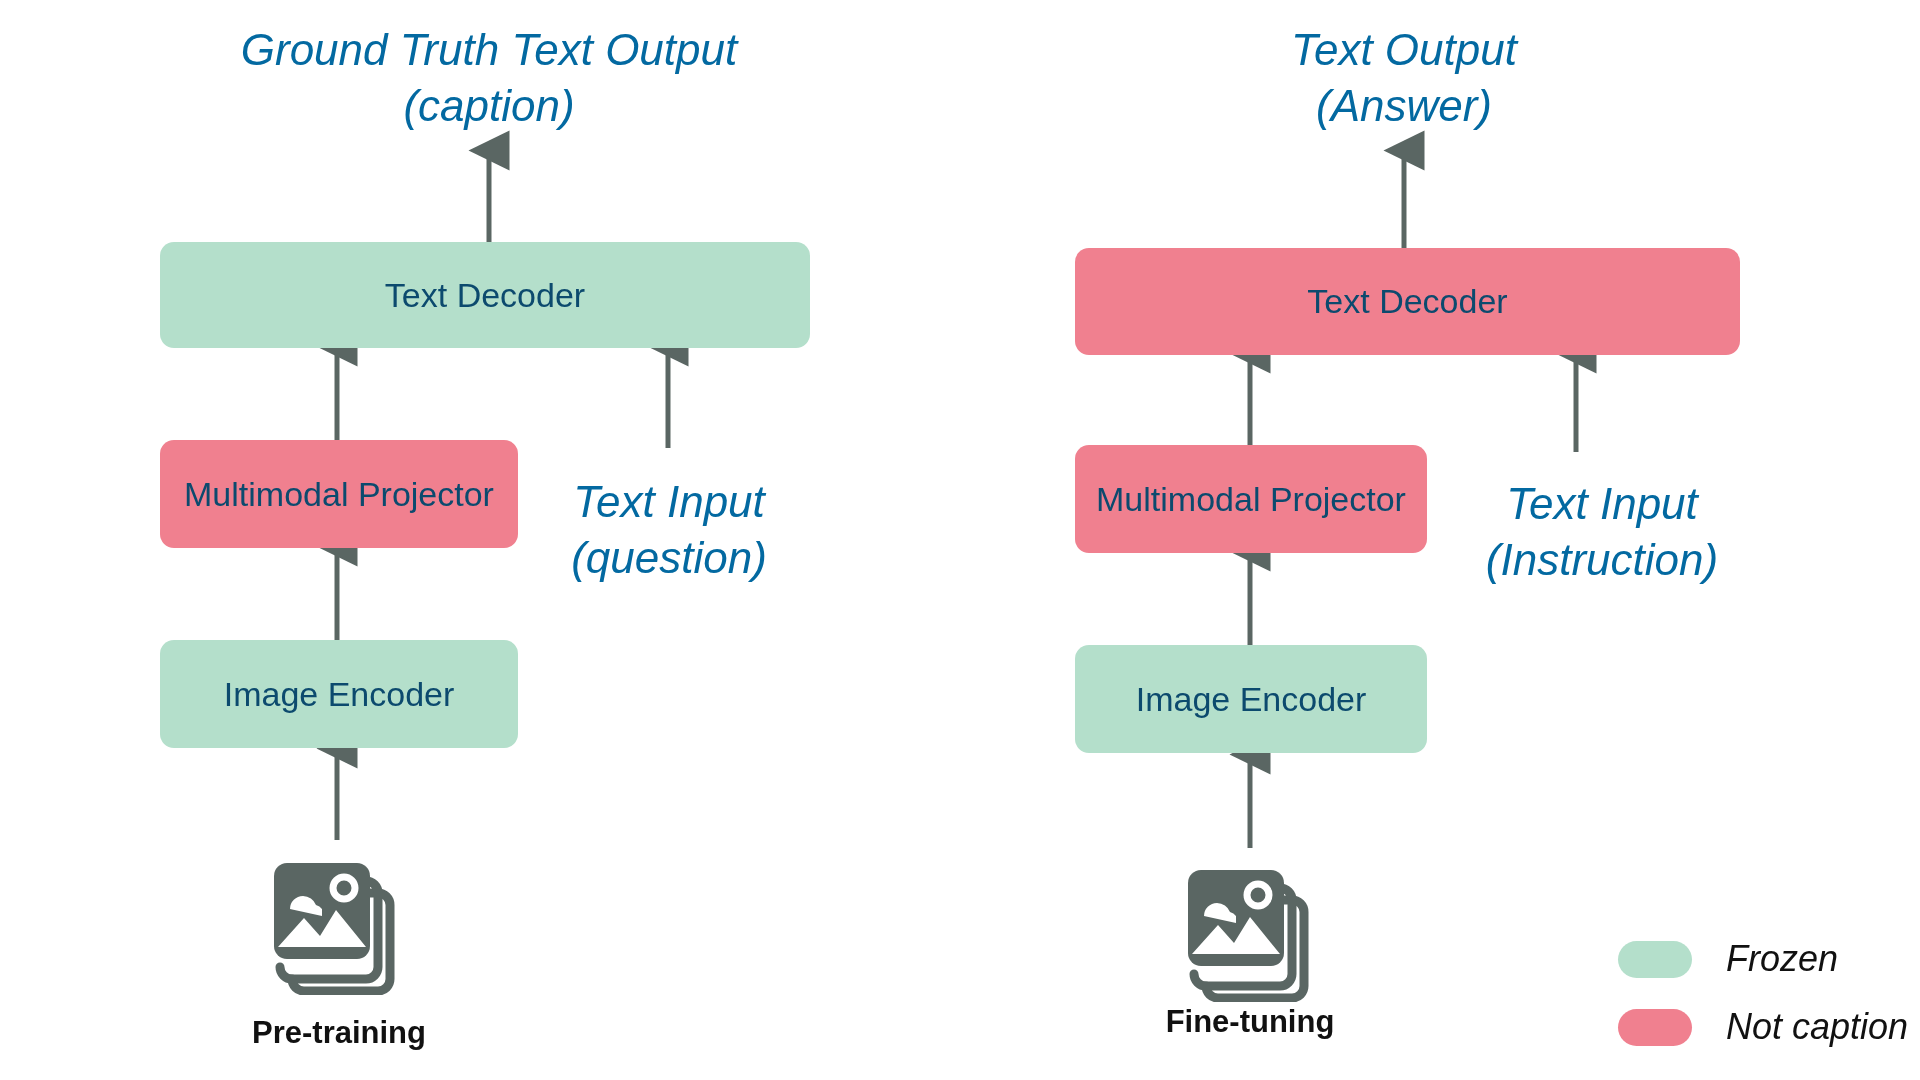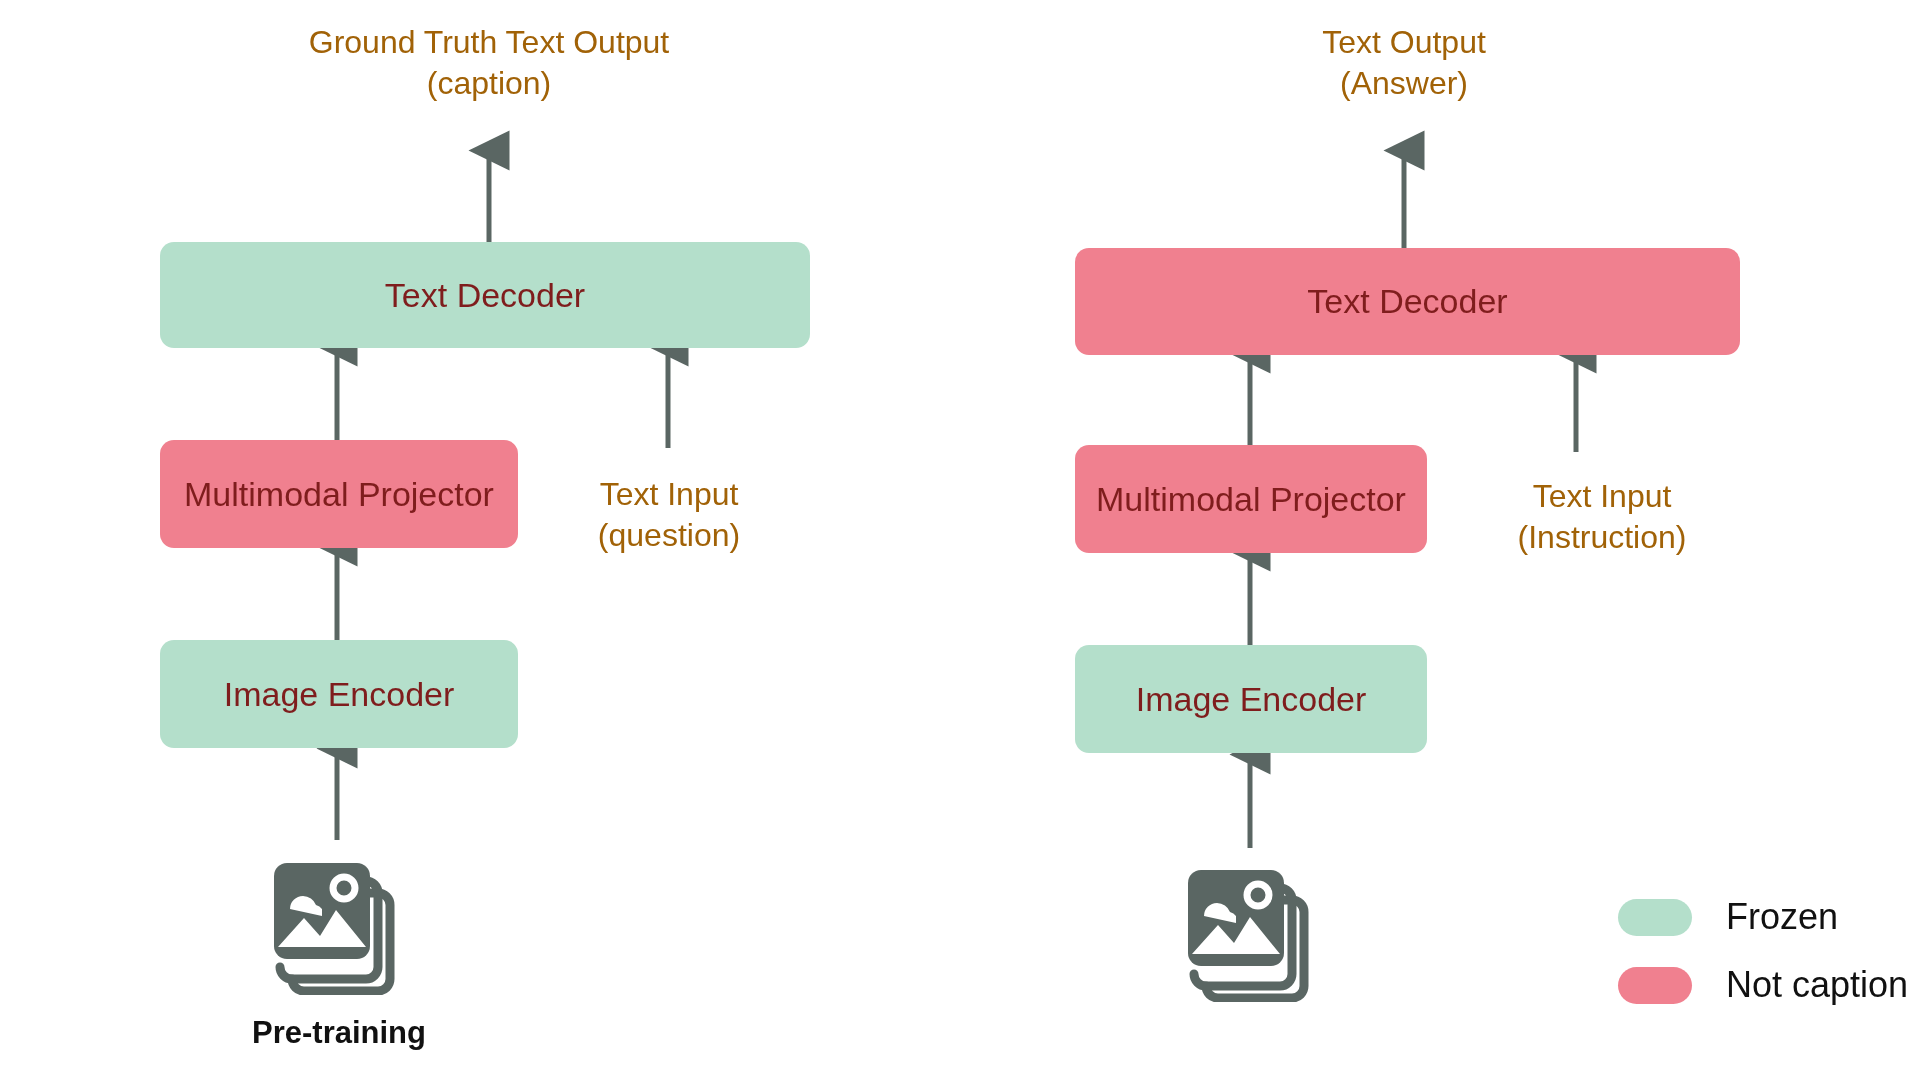--- a/index.html
+++ b/index.html
@@ -25,35 +25,36 @@
   .node {
     position: absolute;
     border-radius: 14px;
     display: flex;
     align-items: center;
     justify-content: center;
     text-align: center;
     line-height: 1.18;
     font-size: 34px;
     font-weight: 400;
-    color: #7f1d1d;
+    color: #0c4a6e;
     box-sizing: border-box;
     padding: 16px 10px;
   }
   .node.frozen   { background: #b4dfcb; }
   .node.trainable{ background: #f0808f; }
 
   
   .caption {
     position: absolute;
     text-align: center;
-    font-size: 32px;
+    font-size: 44px;
     line-height: 1.28;
-    color: #a16207;
+    color: #0369a1;
     white-space: pre-line;
+    font-style: italic;
   }
   .stage-label {
     position: absolute;
     text-align: center;
     font-size: 31px;
     font-weight: 700;
     color: #111111;
   }
 
   
@@ -158,22 +159,23 @@
 
   <svg class="img-stack" style="left:1182px; top:862px;" width="140" height="140" viewBox="0 0 140 140">
     <path d="M36,38 h74 a12,12 0 0 1 12,12 v74 a12,12 0 0 1 -12,12 h-74 a12,12 0 0 1 -12,-12" fill="none" stroke="#5a6663" stroke-width="9" stroke-linecap="round"></path>
     <path d="M24,26 h74 a12,12 0 0 1 12,12 v74 a12,12 0 0 1 -12,12 h-74 a12,12 0 0 1 -12,-12" fill="none" stroke="#5a6663" stroke-width="9" stroke-linecap="round"></path>
     <rect x="6" y="8" width="96" height="96" rx="13" fill="#5a6663"></rect>
     <circle cx="76" cy="33" r="11" fill="none" stroke="#ffffff" stroke-width="7"></circle>
     <path d="M22,54 a13,13 0 0 1 13,-13 a14,14 0 0 1 13,9 a10,10 0 0 1 6,4 l0,7 z" fill="#ffffff"></path>
     <path d="M10,92 L36,63 L52,81 L68,55 L98,92 Z" fill="#ffffff"></path>
   </svg>
 
+  <div class="stage-label" style="left:1130px; top:1004px; width:240px;">Fine-tuning</div>
 
-  <div id="legend" style="left:1618px; top:896px; width:300px; height:130px;">
+  <div id="legend" style="left:1618px; top:938px; width:300px; height:130px;font-style:italic;">
 
     <div class="legend-row" style="left:0px; top:0px;">
       <div class="legend-swatch frozen"></div>
       <div class="legend-text">Frozen</div>
     </div>
 
     <div class="legend-row" style="left:0px; top:68px;">
       <div class="legend-swatch trainable"></div>
       <div class="legend-text">Not caption</div>
     </div>

